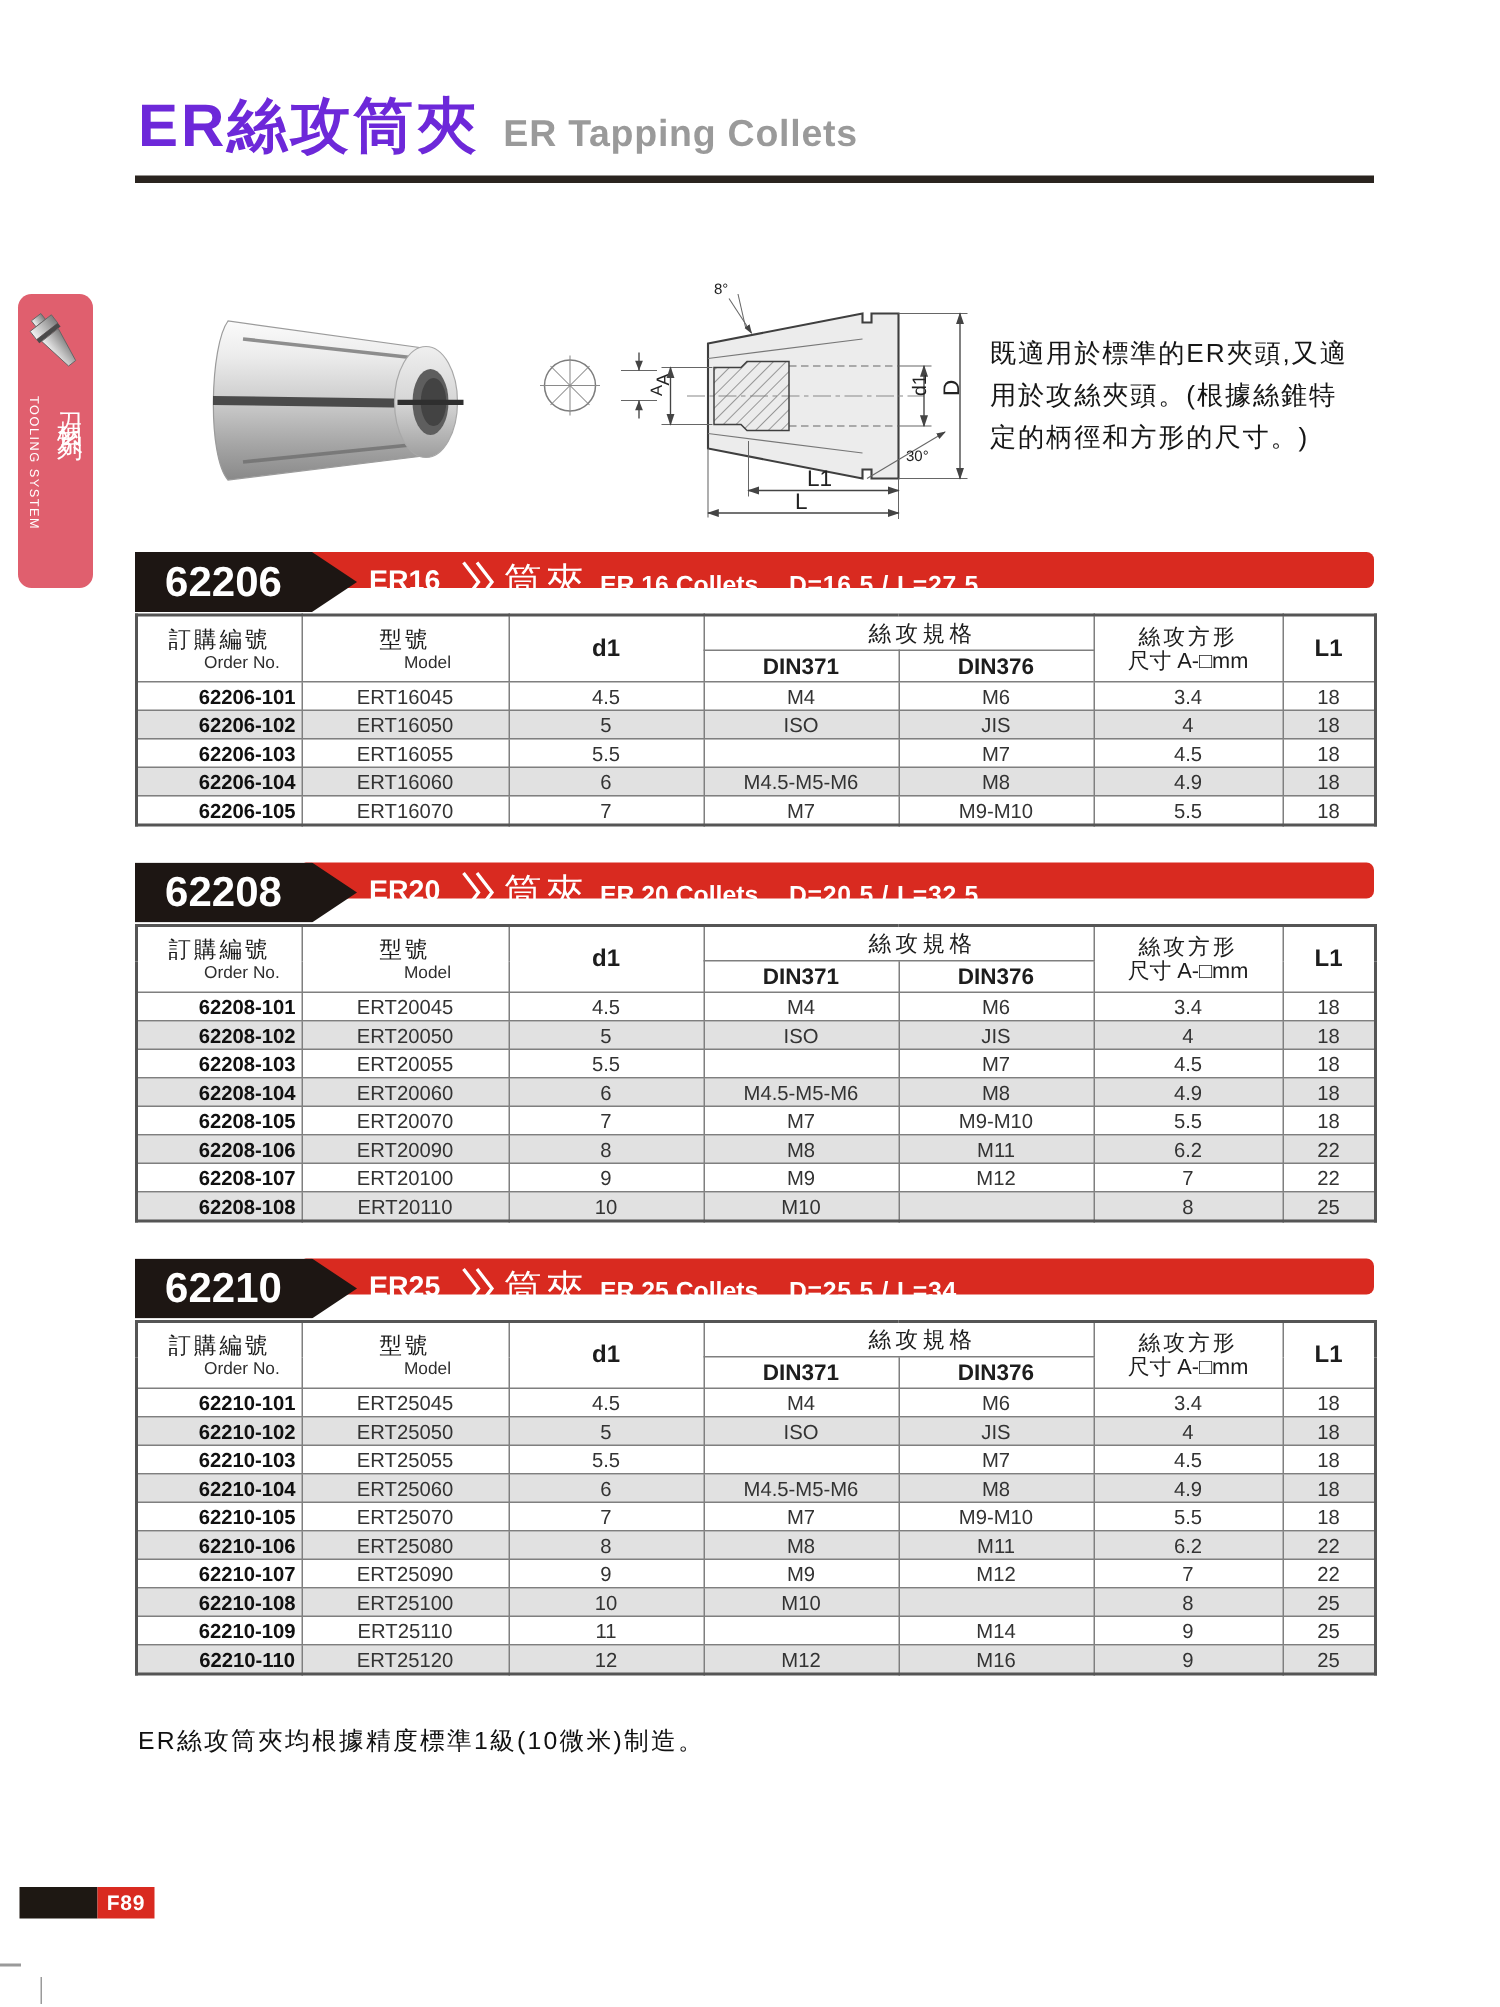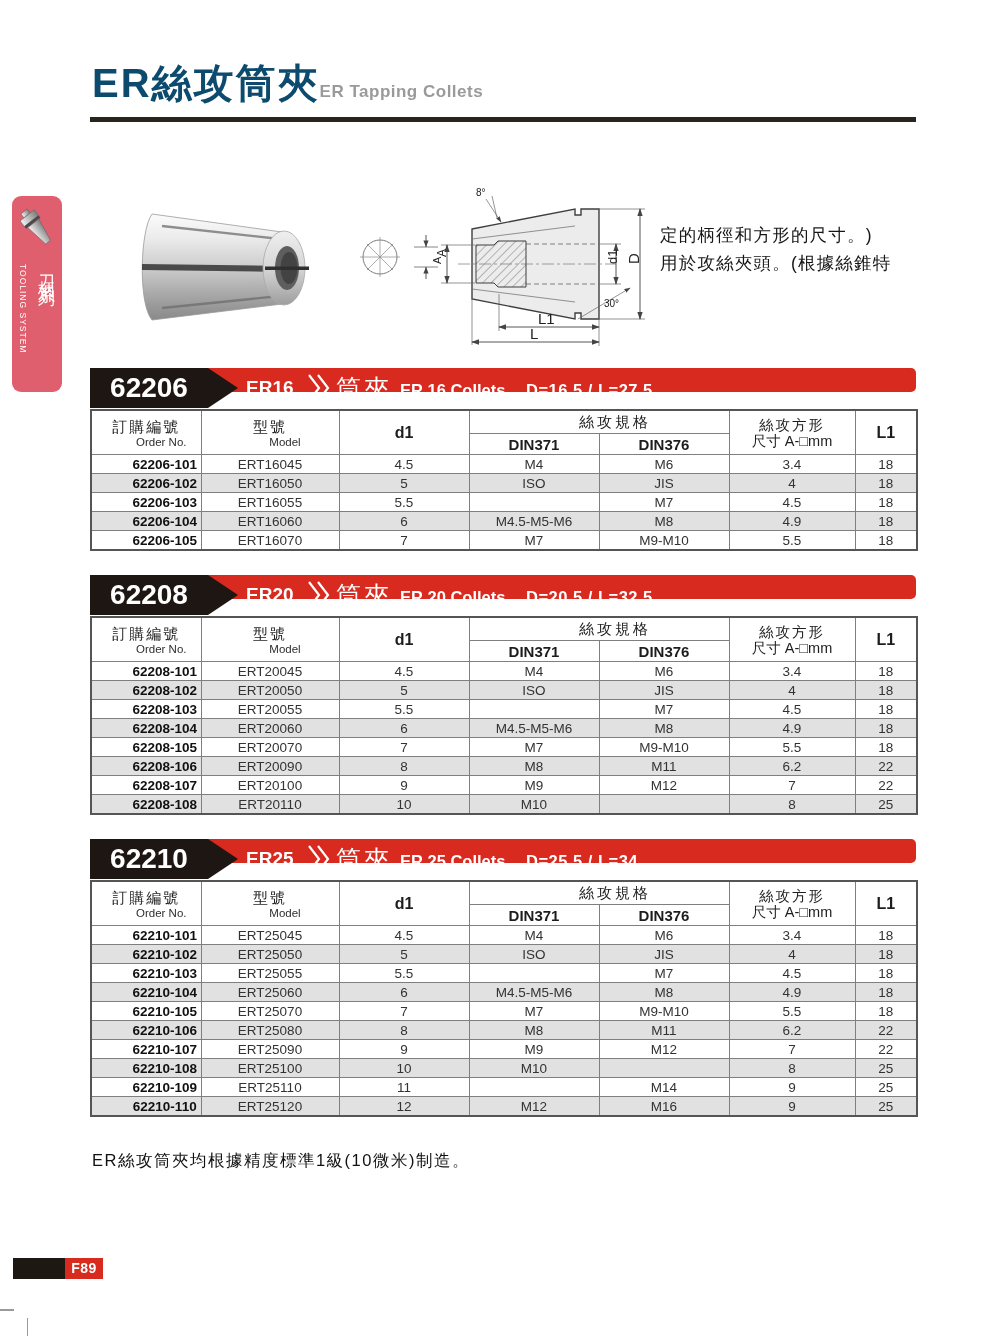--- a/index.html
+++ b/index.html
@@ -2,22 +2,22 @@
 <html><head>
 <meta charset="utf-8">
 <style>
   html,body{margin:0;padding:0;}
   body{
     width:1000px;height:1338px;background:#ffffff;position:relative;
     font-family:"Liberation Sans","DejaVu Sans",sans-serif;overflow:hidden;
   }
   
   .title-row{position:absolute;left:92px;top:56px;display:flex;align-items:baseline;}
-  .title-cjk{font-size:40px;font-weight:700;color:#0c4a6e;letter-spacing:2px;}
-  .title-en{font-size:17px;font-weight:700;color:#9a9a9a;letter-spacing:0.5px;}
+  .title-cjk{font-size:40px;font-weight:700;color:#6d28d9;letter-spacing:2px;}
+  .title-en{font-size:25px;font-weight:700;color:#9a9a9a;margin-left:16px;letter-spacing:0.5px;}
   .title-rule{position:absolute;left:90px;top:117px;width:826px;height:5px;background:#2a241f;}
 
   
   .sidebar-tab{position:absolute;left:12px;top:196px;width:50px;height:196px;
     background:#e05f6e;border-radius:9px;}
   .sidebar-img{position:absolute;left:5px;top:8px;}
   .sidebar-cjk{position:absolute;right:4px;top:66px;writing-mode:vertical-rl;
     color:#fff;font-size:17px;letter-spacing:5px;font-weight:400;}
   .sidebar-en{position:absolute;left:6px;top:68px;writing-mode:vertical-rl;
     color:#fff;font-size:8.5px;letter-spacing:1px;}
@@ -192,22 +192,23 @@
   <line x1="169" y1="137" x2="169" y2="164" stroke="#666" stroke-width="0.7"></line>
   <line x1="69" y1="145" x2="169" y2="145" stroke="#444" stroke-width="0.9" marker-start="url(#arr)" marker-end="url(#arr)"></line>
   <text x="108" y="142" font-size="15" fill="#222">L1</text>
 
   <line x1="42" y1="117" x2="42" y2="163" stroke="#666" stroke-width="0.7"></line>
   <line x1="42" y1="160" x2="169" y2="160" stroke="#444" stroke-width="0.9" marker-start="url(#arr)" marker-end="url(#arr)"></line>
   <text x="100" y="157" font-size="15" fill="#222">L</text>
 </svg>
 
 <div class="desc">
+  <span>既適用於標準的ER夾頭,又適</span>
+  <span>用於攻絲夾頭。(根據絲錐特</span>
   <span>定的柄徑和方形的尺寸。)</span>
-  <span>用於攻絲夾頭。(根據絲錐特</span>
 </div>
 
 <div class="sections">
   <div class="section">
     <div class="banner">
       <div class="banner-red"></div>
       <div class="banner-flag"></div>
       <div class="banner-code">62206</div>
       <div class="banner-er">ER16</div>
       <svg class="banner-chev" width="26" height="32" viewBox="0 0 26 32">

